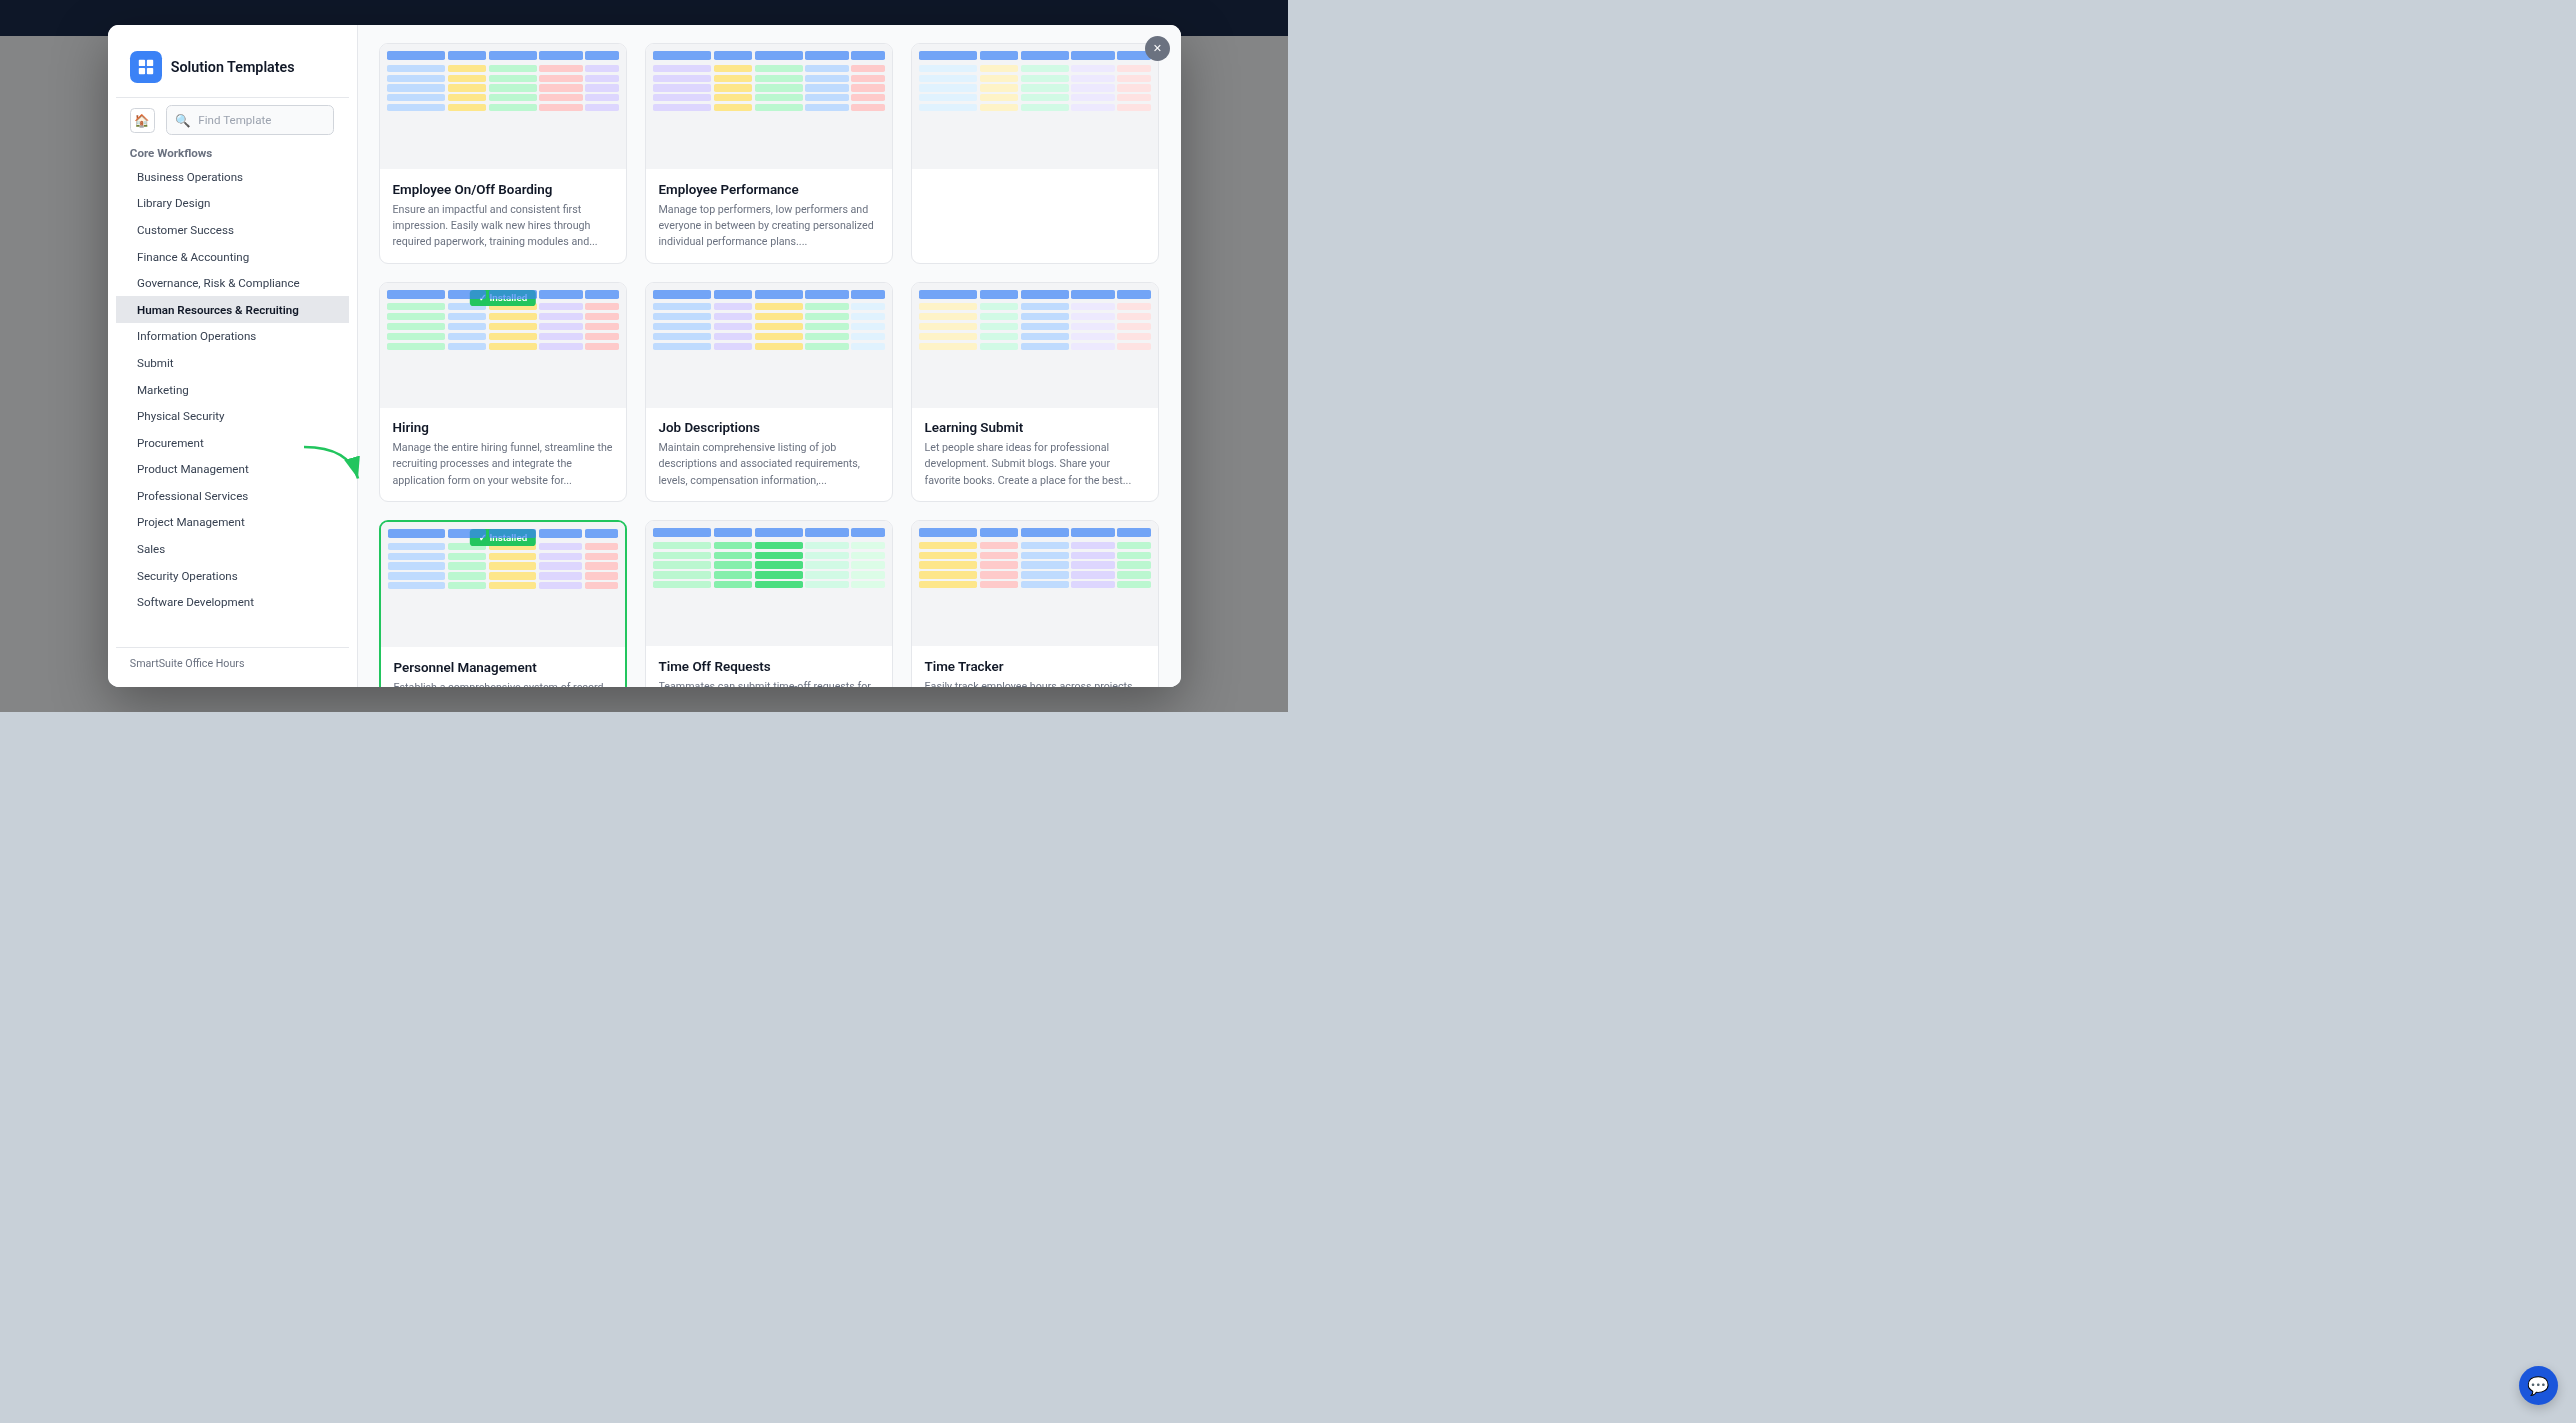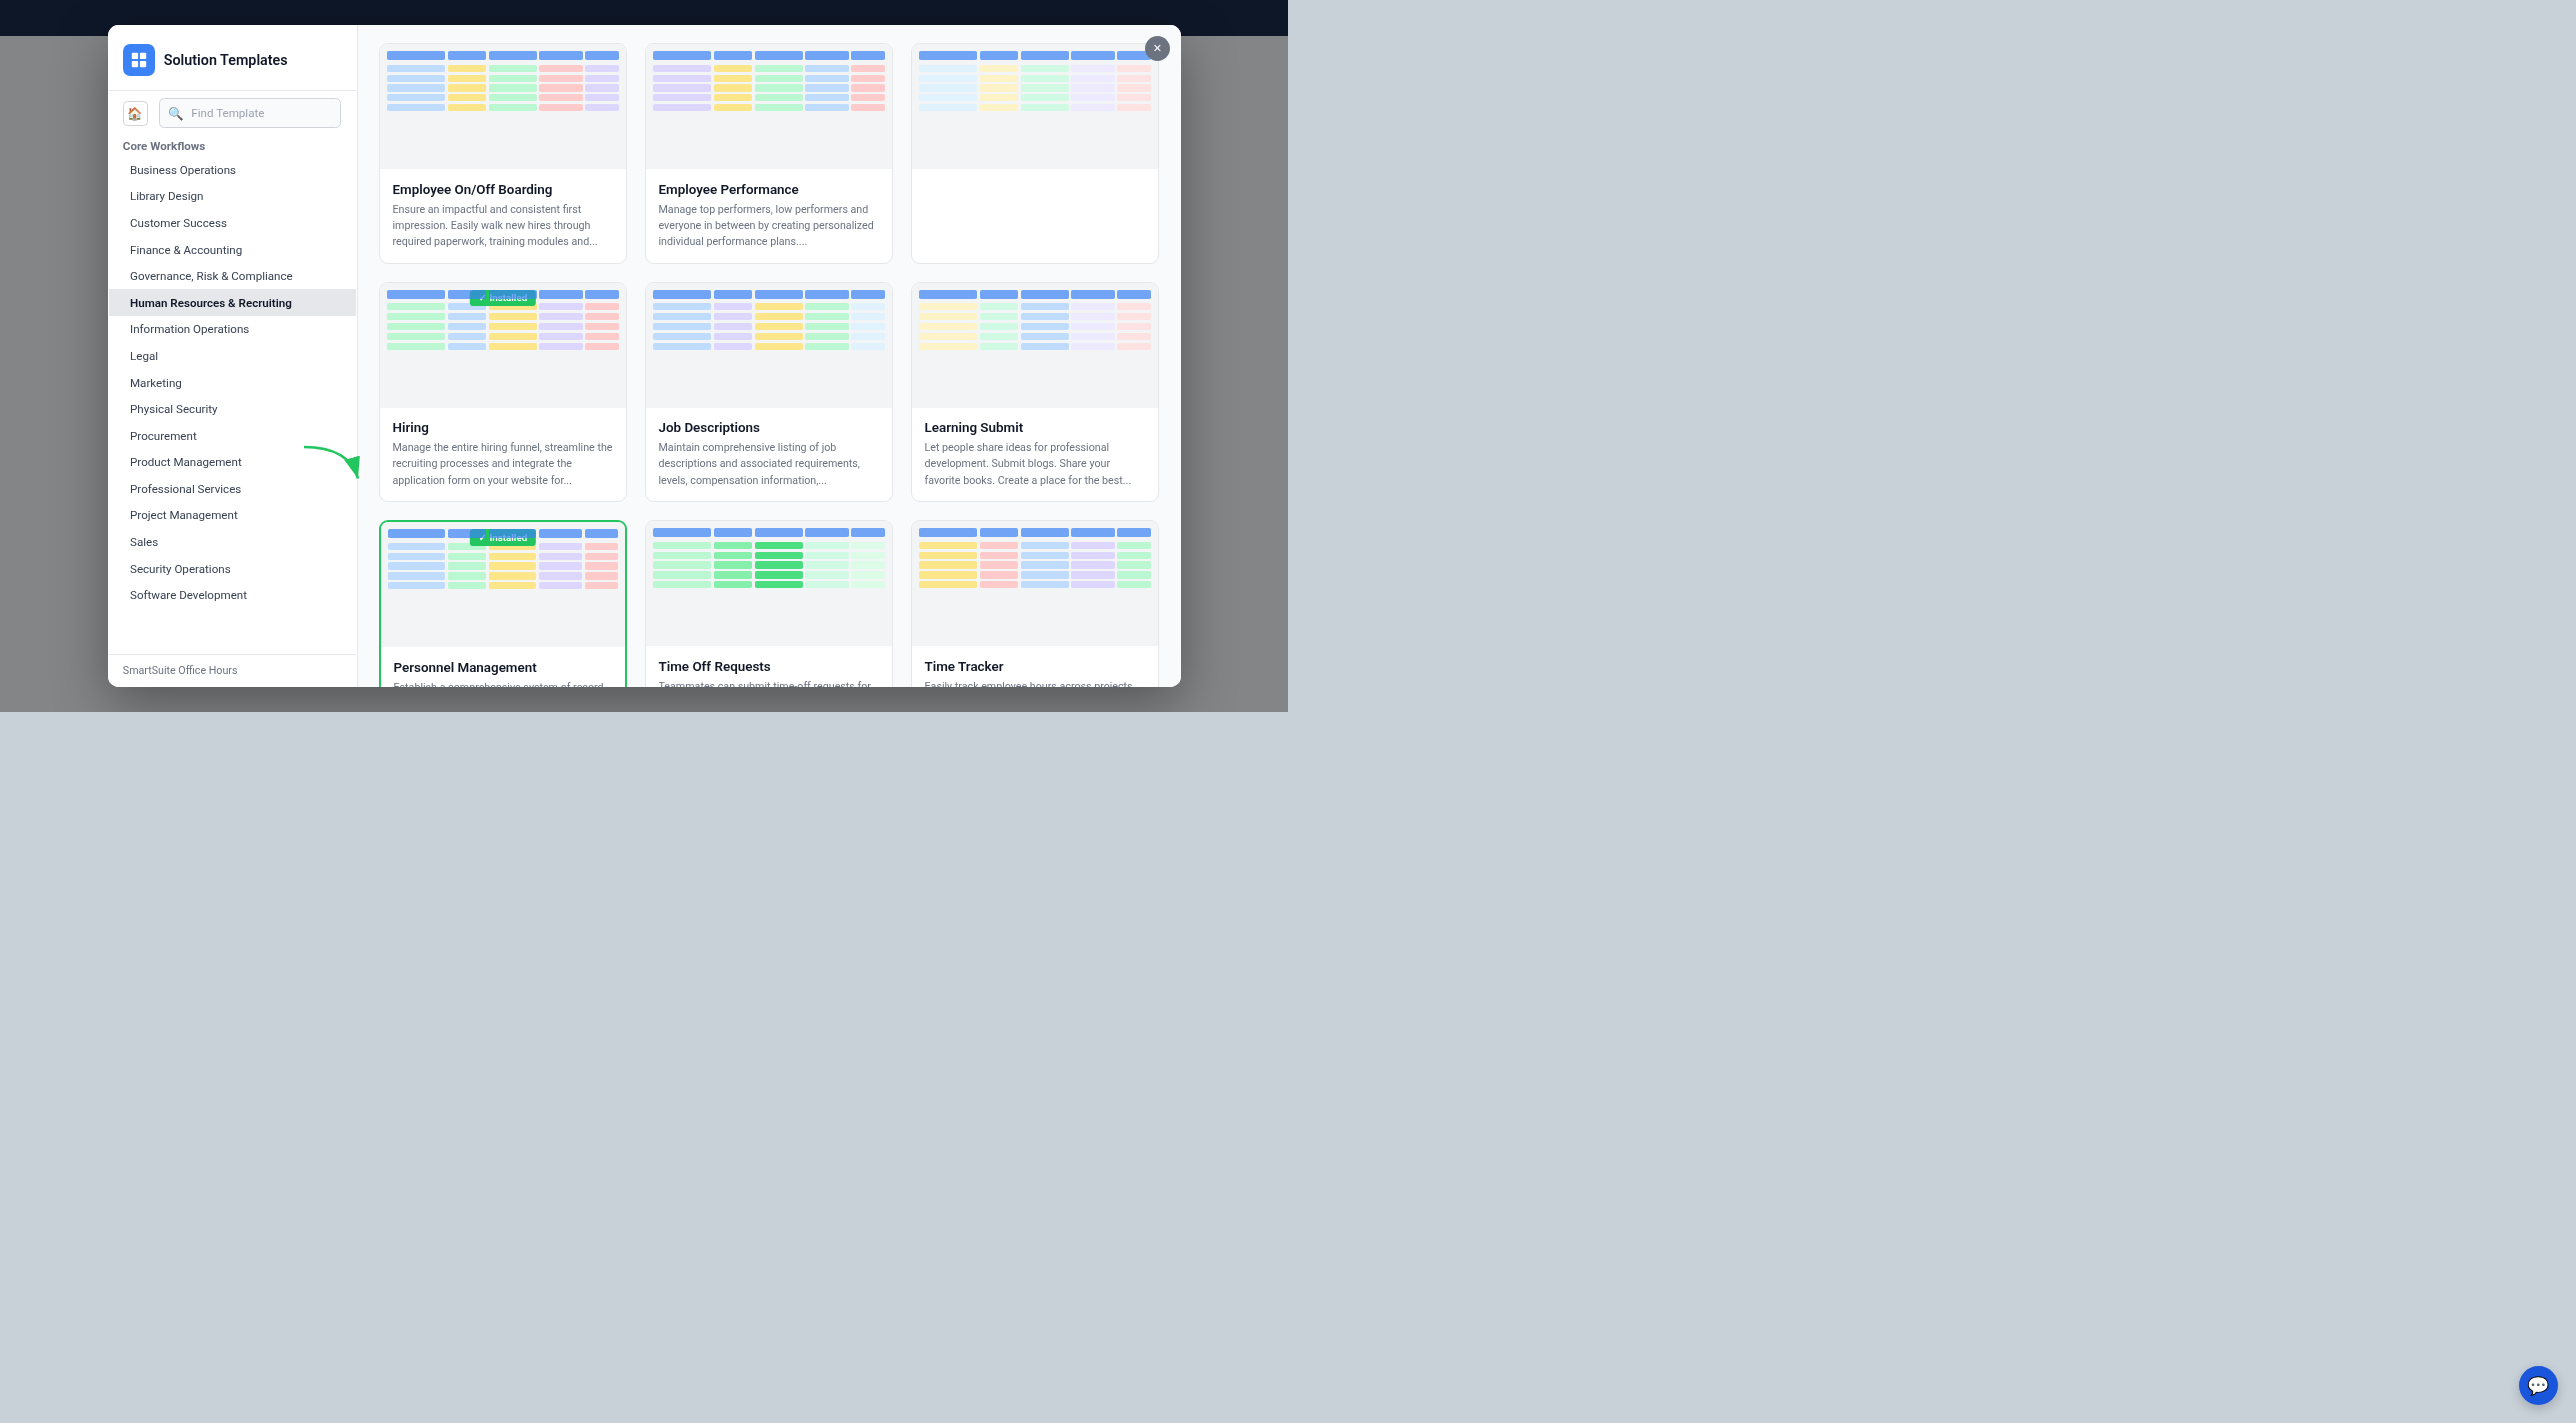--- a/index.html
+++ b/index.html
@@ -70,21 +70,21 @@
     }
 
     
     .sidebar {
       width: 250px;
       min-width: 250px;
       background: #fff;
       border-right: 0.9px solid #e5e7eb;
       display: flex;
       flex-direction: column;
-      padding: 1px;
+      padding: 8px;
     }
 
     .sidebar-header {
       padding: 18px 14.3px 14.3px;
       display: flex;
       align-items: center;
       gap: 9px;
       border-bottom: 0.9px solid #e5e7eb;
     }
 
@@ -340,21 +340,21 @@
       <div class="sidebar-scroll">
         <div class="nav-section-label">Core Workflows</div>
         <div id="nav-items-container">
             <div class="nav-item">Business Operations</div>
             <div class="nav-item">Library Design</div>
             <div class="nav-item">Customer Success</div>
             <div class="nav-item">Finance &amp; Accounting</div>
             <div class="nav-item">Governance, Risk &amp; Compliance</div>
             <div class="nav-item active">Human Resources &amp; Recruiting</div>
             <div class="nav-item">Information Operations</div>
-            <div class="nav-item">Legal</div>
+            <div class="nav-item">Submit</div>
             <div class="nav-item">Marketing</div>
             <div class="nav-item">Physical Security</div>
             <div class="nav-item">Procurement</div>
             <div class="nav-item">Product Management</div>
             <div class="nav-item">Professional Services</div>
             <div class="nav-item">Project Management</div>
             <div class="nav-item">Sales</div>
             <div class="nav-item">Security Operations</div>
             <div class="nav-item">Software Development</div>
           </div>

